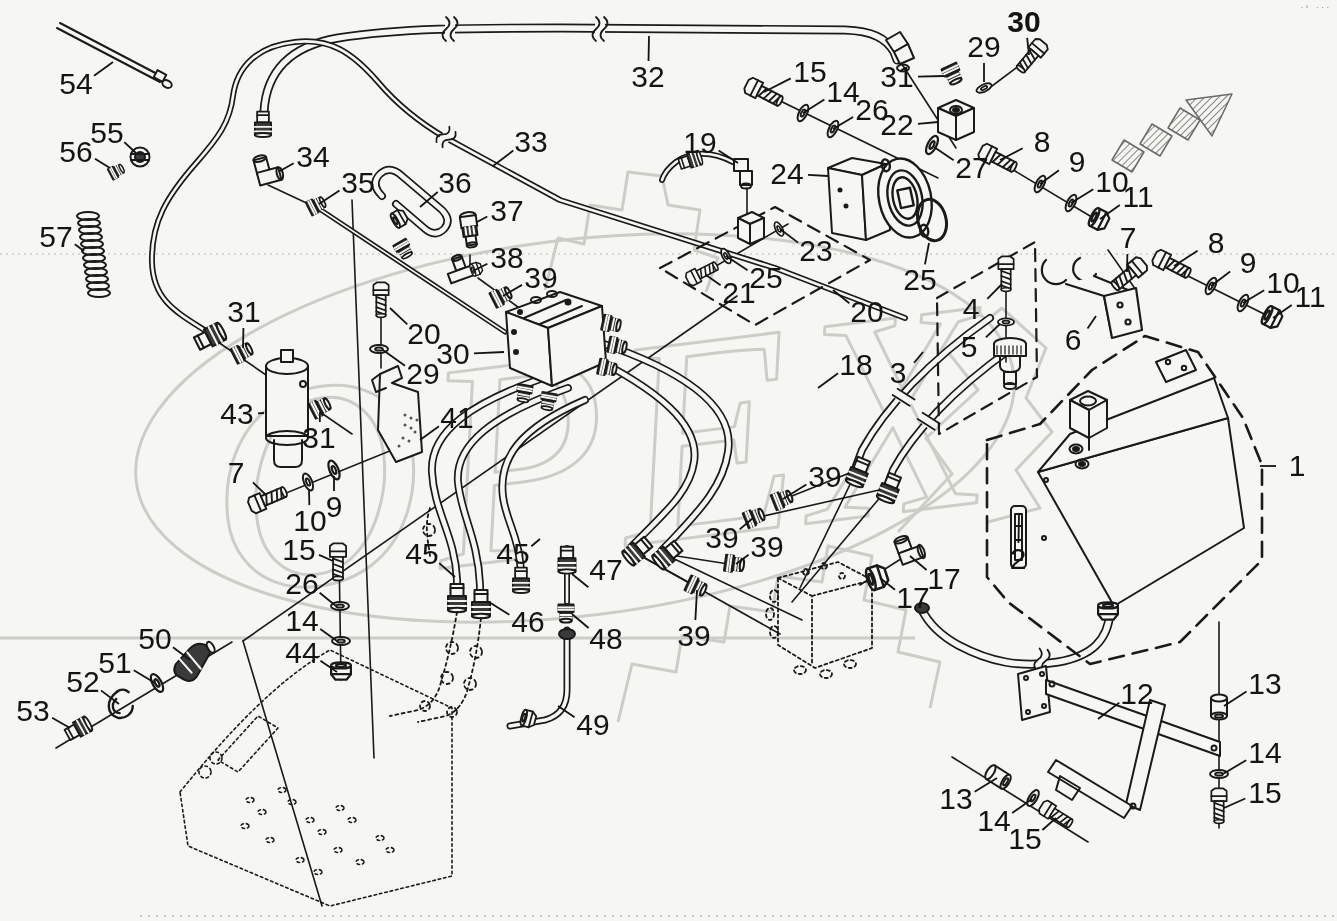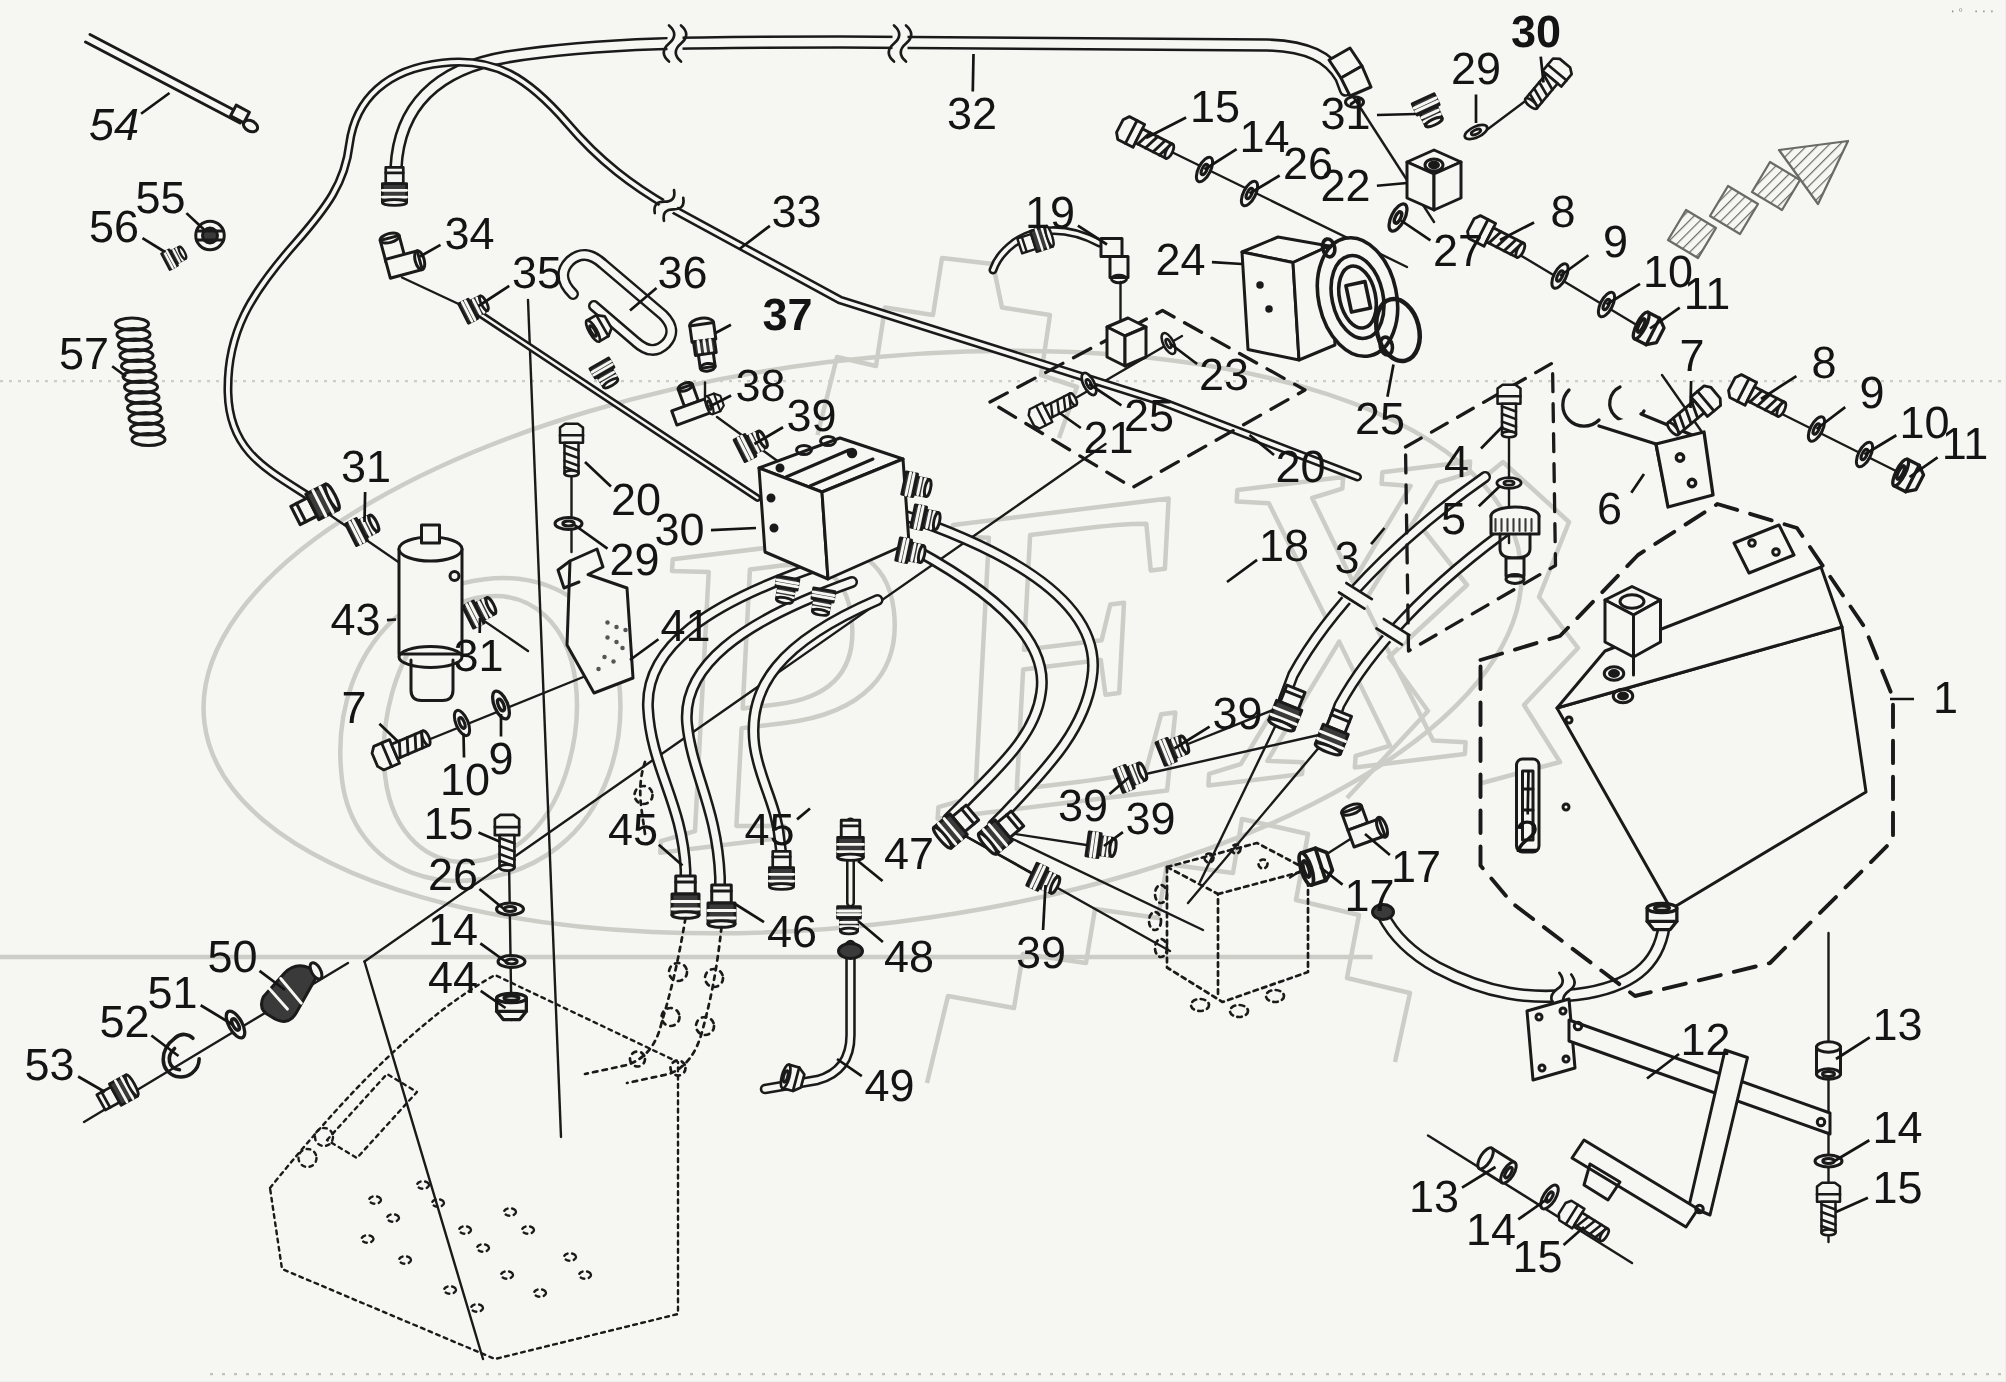--- a/index.html
+++ b/index.html
@@ -614,28 +614,28 @@
       <line x1="588.3690266998049" y1="587.3079795494837" x2="572" y2="574" stroke="#141414" stroke-width="1.8"></line>
       <line x1="588.6060483243127" y1="628.0350501167327" x2="572" y2="614" stroke="#141414" stroke-width="1.8"></line>
       <line x1="574.5440779350204" y1="717.3665301935323" x2="558" y2="706" stroke="#141414" stroke-width="1.8"></line>
       <line x1="739.6462296127091" y1="529.3259700828465" x2="753" y2="518" stroke="#141414" stroke-width="1.8"></line>
       <line x1="748.5869394179023" y1="554.6933217793096" x2="736" y2="564" stroke="#141414" stroke-width="1.8"></line>
       <line x1="806.3975377591167" y1="484.42411191472894" x2="783" y2="499" stroke="#141414" stroke-width="1.8"></line>
       <line x1="695.3666618842575" y1="620.0339183045469" x2="697" y2="590" stroke="#141414" stroke-width="1.8"></line>
     </svg>
 
 <div id="labels">
-      <div class="callout" style="left: 76px; top: 84px; font-style: italic;">54</div>
+      <div class="callout" style="left: 76px; top: 84px;">54</div>
       <div class="callout" style="left: 107px; top: 133px;">55</div>
       <div class="callout" style="left: 76px; top: 152px;">56</div>
       <div class="callout" style="left: 56px; top: 237px;">57</div>
       <div class="callout" style="left: 313px; top: 157px;">34</div>
       <div class="callout" style="left: 358px; top: 183px;">35</div>
       <div class="callout" style="left: 455px; top: 183px;">36</div>
-      <div class="callout" style="left: 525px; top: 211px; font-weight: bold;">37</div>
+      <div class="callout" style="left: 507px; top: 211px;">37</div>
       <div class="callout" style="left: 507px; top: 258px;">38</div>
       <div class="callout" style="left: 541px; top: 278px;">39</div>
       <div class="callout" style="left: 531px; top: 142px;">33</div>
       <div class="callout" style="left: 648px; top: 77px;">32</div>
       <div class="callout" style="left: 700px; top: 143px;">19</div>
       <div class="callout" style="left: 787px; top: 174px;">24</div>
       <div class="callout" style="left: 810px; top: 72px;">15</div>
       <div class="callout" style="left: 843px; top: 92px;">14</div>
       <div class="callout" style="left: 872px; top: 110px;">26</div>
       <div class="callout" style="left: 897px; top: 77px;">31</div>

